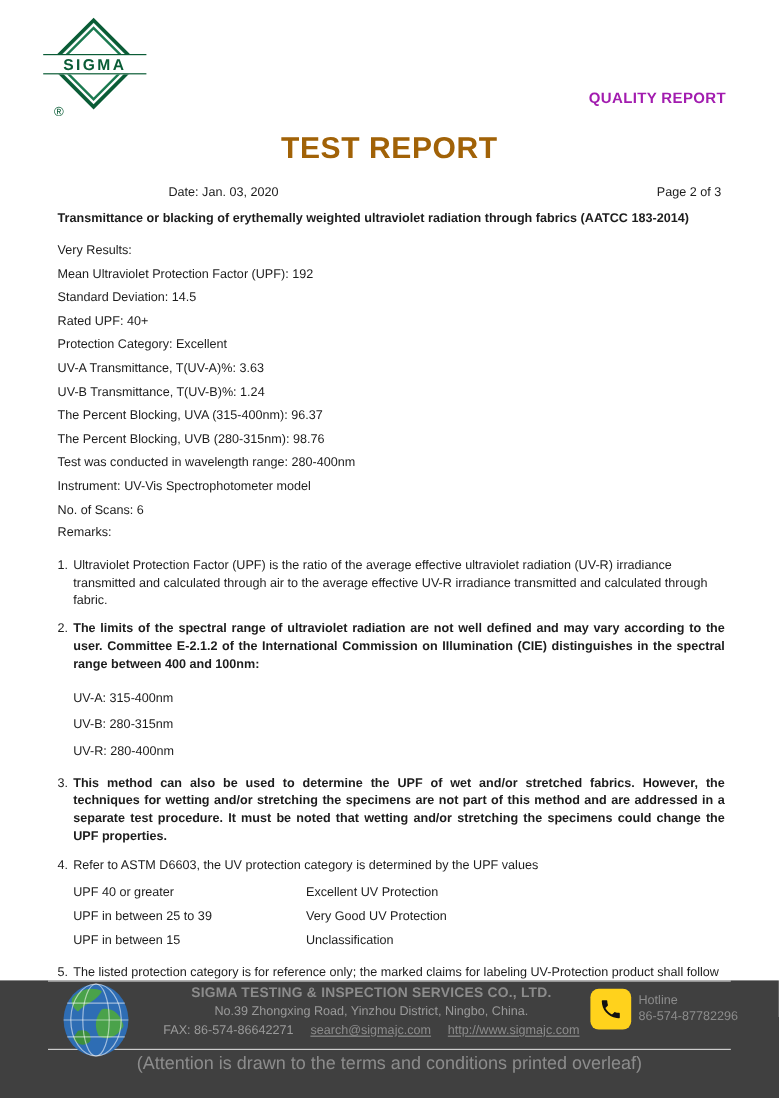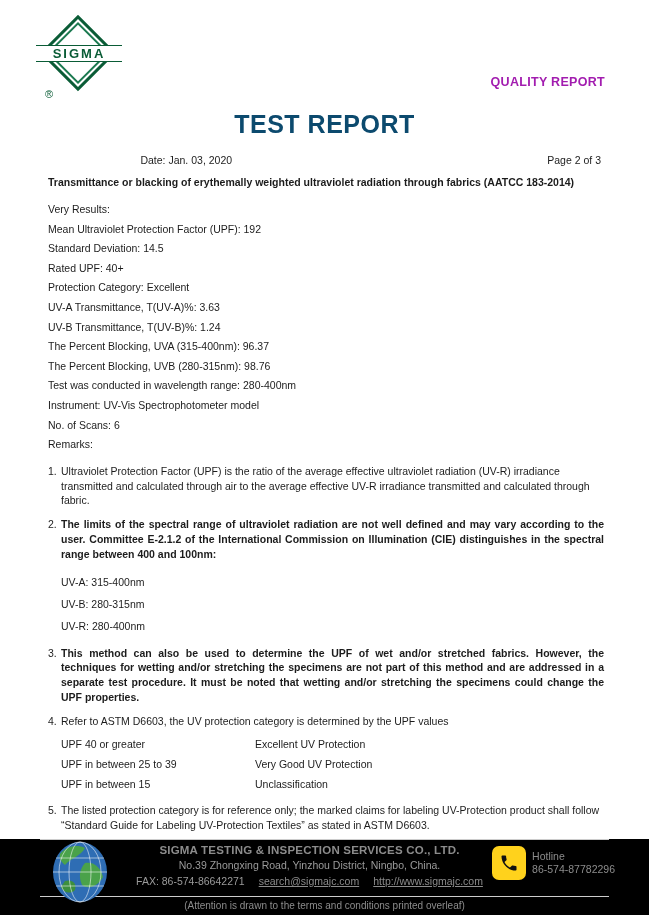--- a/index.html
+++ b/index.html
@@ -32,21 +32,21 @@
   .rmark { position:absolute; left:9px; top:68px; color:#0a5c36; font-size:11px; }
 
   .quality {
     position:absolute; right:44px; top:75px;
     color:#a21caf; font-weight:bold; font-size:12.5px;
     letter-spacing:0.3px;
   }
   .title {
     position:absolute; left:0; right:0; top:110px;
     text-align:center; font-size:25px; font-weight:bold; letter-spacing:0.5px;
-    color:#0c4a6e;
+    color:#a16207;
   }
   .meta {
     position:absolute; left:48px; right:48px; top:154px;
     font-size:10.5px; display:flex; color:#1c1c1c;
   }
   .meta .m-left  { flex:1.2; text-align:left; }
   .meta .m-center{ flex:1;   text-align:center; }
   .meta .m-right { flex:1;   text-align:right; }
 
   
@@ -60,42 +60,42 @@
   .rbody { flex:1; line-height:14.8px; }
   .just .rtext { text-align:justify;font-weight:bold; }
   .rsub { margin-top:9px; }
   .rsub div { height:22px; line-height:22px; }
   .rtable { margin-top:6px; }
   .rtrow { display:flex; line-height:20px; }
   .rtrow .c1 { width:194px; }
   .rtrow .c2 { flex:1; }
 
   
-  .footer { position:absolute; left:0; bottom:0; width:649px; height:76px; background:#000000; }
+  .footer { position:absolute; left:0; bottom:0; width:649px; height:98px; background:#404040; }
   .f-topline { position:absolute; left:40px; right:40px; top:0; border-top:1px solid #cccccc; z-index:1; }
   .globe { position:absolute; left:52px; top:2px; z-index:2; }
   .f-center {
     position:absolute; left:122px; right:152px; top:5px;
     text-align:center; color:#9a9a9a;
   }
   .f-company { font-weight:bold; font-size:11.5px; color:#8c8c8c; letter-spacing:0.2px; }
   .f-address { font-size:10.5px; margin-top:3px; }
   .f-contact { font-size:10.5px; margin-top:4px; }
   .f-contact .gap { display:inline-block; width:14px; }
   .f-contact a { color:#8c8c8c; text-decoration:underline; }
   .f-phone { position:absolute; right:34px; top:7px; display:flex; align-items:center; gap:6px; z-index:2; }
   .phone-box {
     width:34px; height:34px; background:#FFD21C; border-radius:7px;
     display:flex; align-items:center; justify-content:center;
   }
   .hotline { color:#8c8c8c; font-size:10.5px; line-height:13px; }
   .f-rule { position:absolute; left:40px; right:40px; top:57px; border-top:1px solid #cccccc; z-index:1; }
   .attention {
     position:absolute; left:0; right:0; top:61px;
-    text-align:center; color:#8c8c8c; font-size:10px;
+    text-align:center; color:#8c8c8c; font-size:15px;
   }
 </style>
 </head>
 <body>
 
 <div class="page">
 
   <div class="logo">
     <div class="diamond"></div>
     <div class="band">

